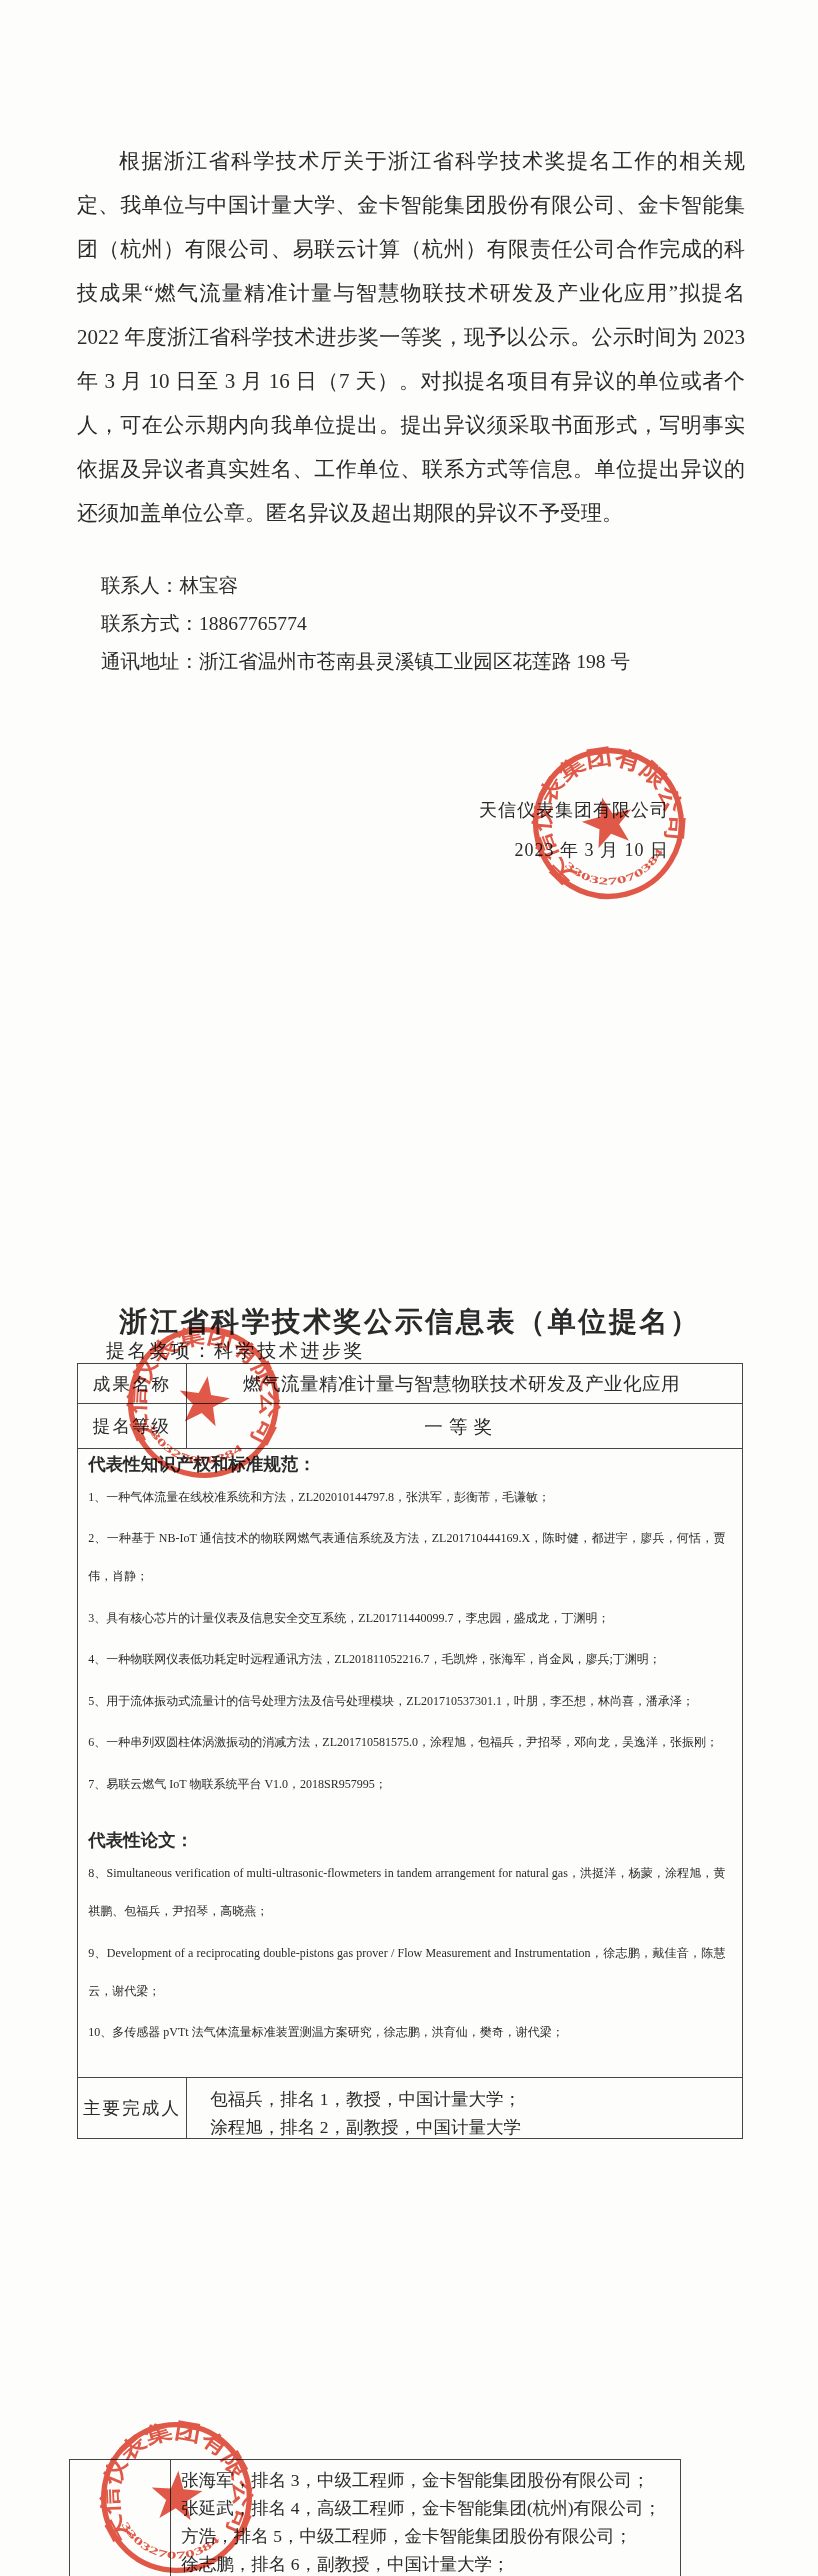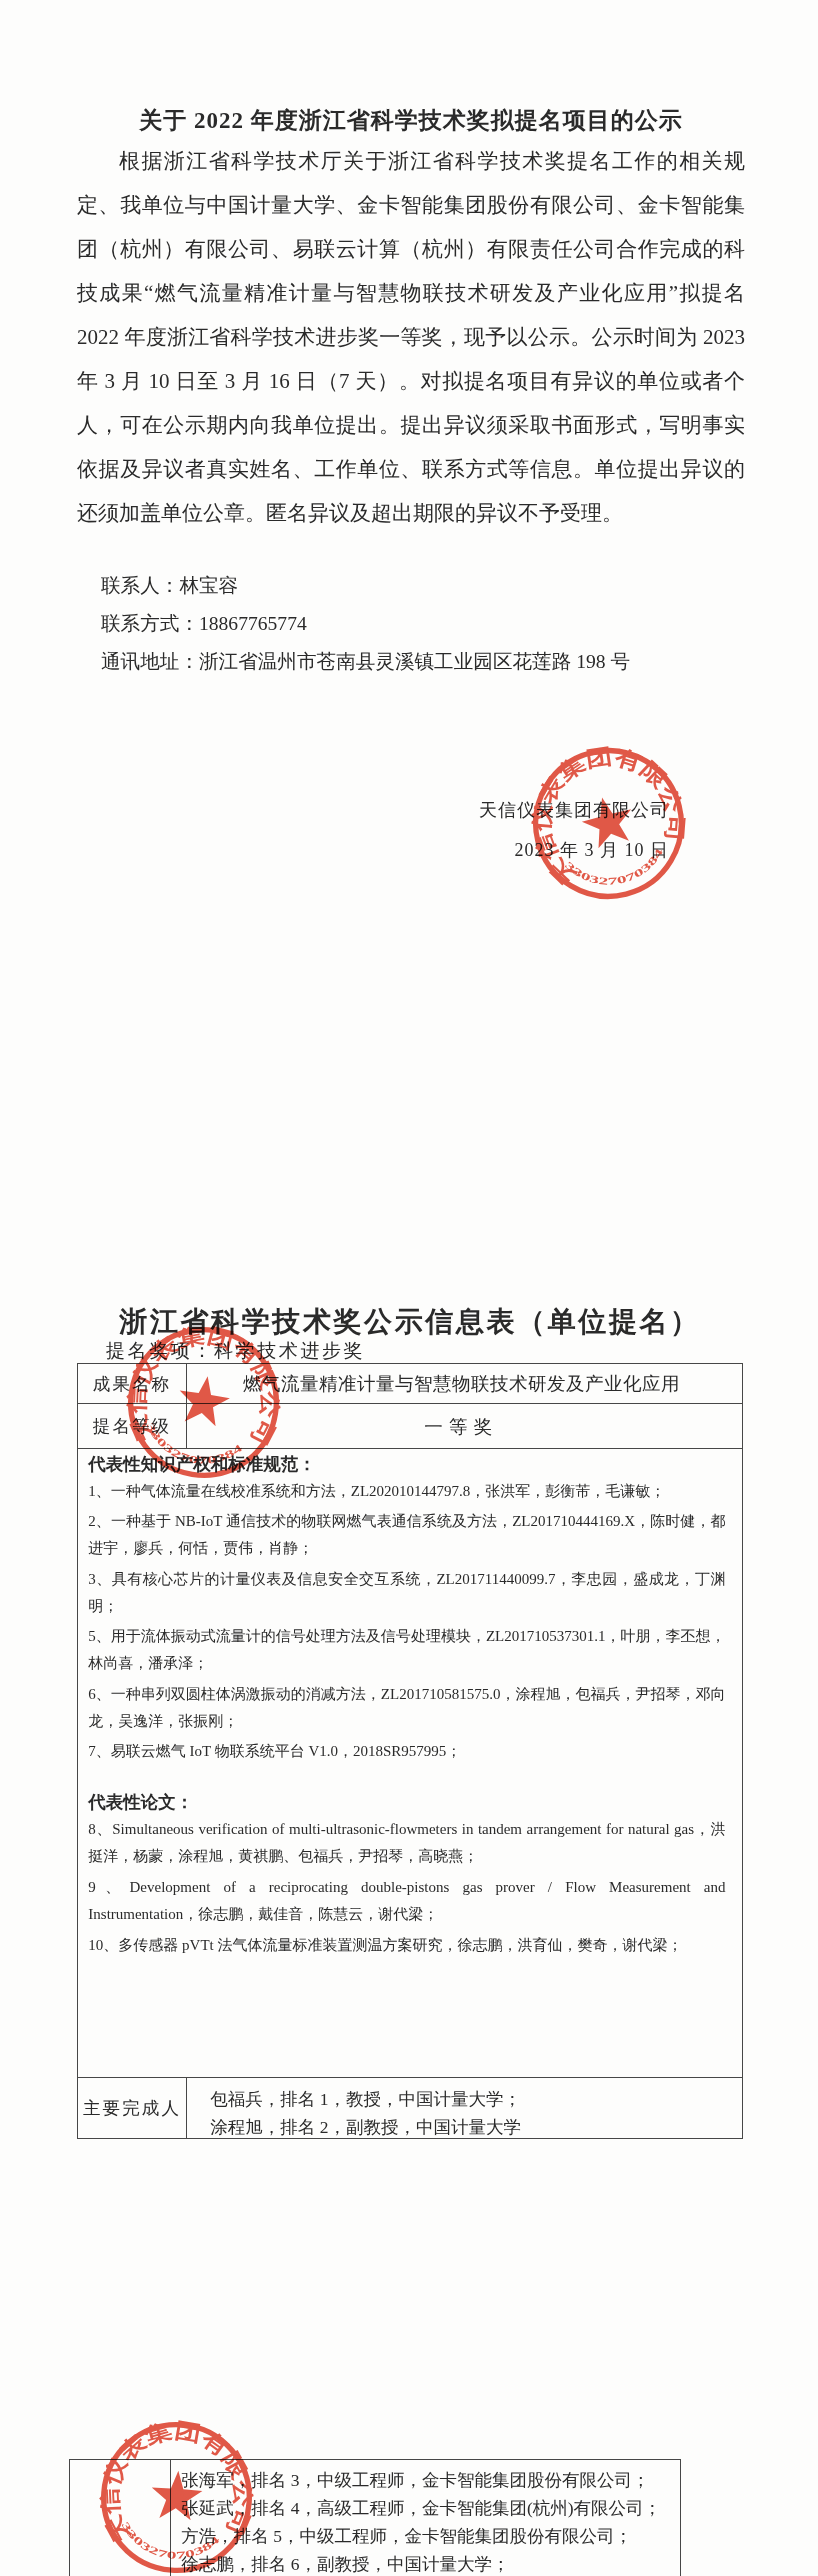--- a/index.html
+++ b/index.html
@@ -67,35 +67,34 @@
   #tbl1 .r3 { height:629px; }
   #tbl1 .r4 { height:60px;gap:13px; }
   #tbl2 .r1 { height:312px; }
 
   .achv { font-size:18.5px; letter-spacing:0.5px; }
   .grade { font-size:18.5px; letter-spacing:6.2px; }
 
   .ipwrap { padding-top:1.5px; }
   .ip-head { font-weight:bold; font-size:17.5px; line-height:27px; }
   .papers-head { margin-top:24px; }
-  .ip-item { font-size:15px; line-height:27px; margin-bottom:3.6px; text-align:justify; }
+  .ip-item { font-size:12px; line-height:38px; margin-bottom:3.6px; text-align:justify; }
 
   .persons2 { padding-top:7.2px; }
   .person-line { font-size:17.5px; line-height:28px; white-space:nowrap; }
   .persons3 { padding-top:6.2px; }
   .persons3 .person-line { line-height:28px; }
 
   .lbl-line { display:block; }
 </style>
 </head>
 <body>
 
 <div id="page">
 
-  <div class="doc-title">关于 2022 年度浙江省科学技术奖拟提名项目的公示</div>
 
   <div class="doc-body">根据浙江省科学技术厅关于浙江省科学技术奖提名工作的相关规定、我单位与中国计量大学、金卡智能集团股份有限公司、金卡智能集团（杭州）有限公司、易联云计算（杭州）有限责任公司合作完成的科技成果“燃气流量精准计量与智慧物联技术研发及产业化应用”拟提名 2022 年度浙江省科学技术进步奖一等奖，现予以公示。公示时间为 2023 年 3 月 10 日至 3 月 16 日（7 天）。对拟提名项目有异议的单位或者个人，可在公示期内向我单位提出。提出异议须采取书面形式，写明事实依据及异议者真实姓名、工作单位、联系方式等信息。单位提出异议的还须加盖单位公章。匿名异议及超出期限的异议不予受理。</div>
 
   <div class="contacts">
     <div>
       <span>联系人：</span><span>林宝容</span>
     </div>
     <div>
       <span>联系方式：</span><span>18867765774</span>
     </div>
@@ -139,20 +138,21 @@
       <div class="hcell">提名等级</div>
       <div class="ccell vc hc grade">一等奖</div>
     </div>
     <div class="row r3">
       <div class="ccell ipwrap">
         <div class="ip-head">代表性知识产权和标准规范：</div>
         <div>
             <div class="ip-item">1、一种气体流量在线校准系统和方法，ZL202010144797.8，张洪军，彭衡芾，毛谦敏；</div>
             <div class="ip-item">2、一种基于 NB-IoT 通信技术的物联网燃气表通信系统及方法，ZL201710444169.X，陈时健，都进宇，廖兵，何恬，贾伟，肖静；</div>
             <div class="ip-item">3、具有核心芯片的计量仪表及信息安全交互系统，ZL201711440099.7，李忠园，盛成龙，丁渊明；</div>
+            <div class="ip-item">4、一种物联网仪表低功耗定时远程通讯方法，ZL201811052216.7，毛凯烨，张海军，肖金凤，廖兵;丁渊明；</div>
             <div class="ip-item">5、用于流体振动式流量计的信号处理方法及信号处理模块，ZL201710537301.1，叶朋，李丕想，林尚喜，潘承泽；</div>
             <div class="ip-item">6、一种串列双圆柱体涡激振动的消减方法，ZL201710581575.0，涂程旭，包福兵，尹招琴，邓向龙，吴逸洋，张振刚；</div>
             <div class="ip-item">7、易联云燃气 IoT 物联系统平台 V1.0，2018SR957995；</div>
           </div>
         <div class="ip-head papers-head">代表性论文：</div>
         <div>
             <div class="ip-item">8、Simultaneous verification of multi-ultrasonic-flowmeters in tandem arrangement for natural gas，洪挺洋，杨蒙，涂程旭，黄祺鹏、包福兵，尹招琴，高晓燕；</div>
             <div class="ip-item">9、Development of a reciprocating double-pistons gas prover / Flow Measurement and Instrumentation，徐志鹏，戴佳音，陈慧云，谢代梁；</div>
             <div class="ip-item">10、多传感器 pVTt 法气体流量标准装置测温方案研究，徐志鹏，洪育仙，樊奇，谢代梁；</div>
           </div>

